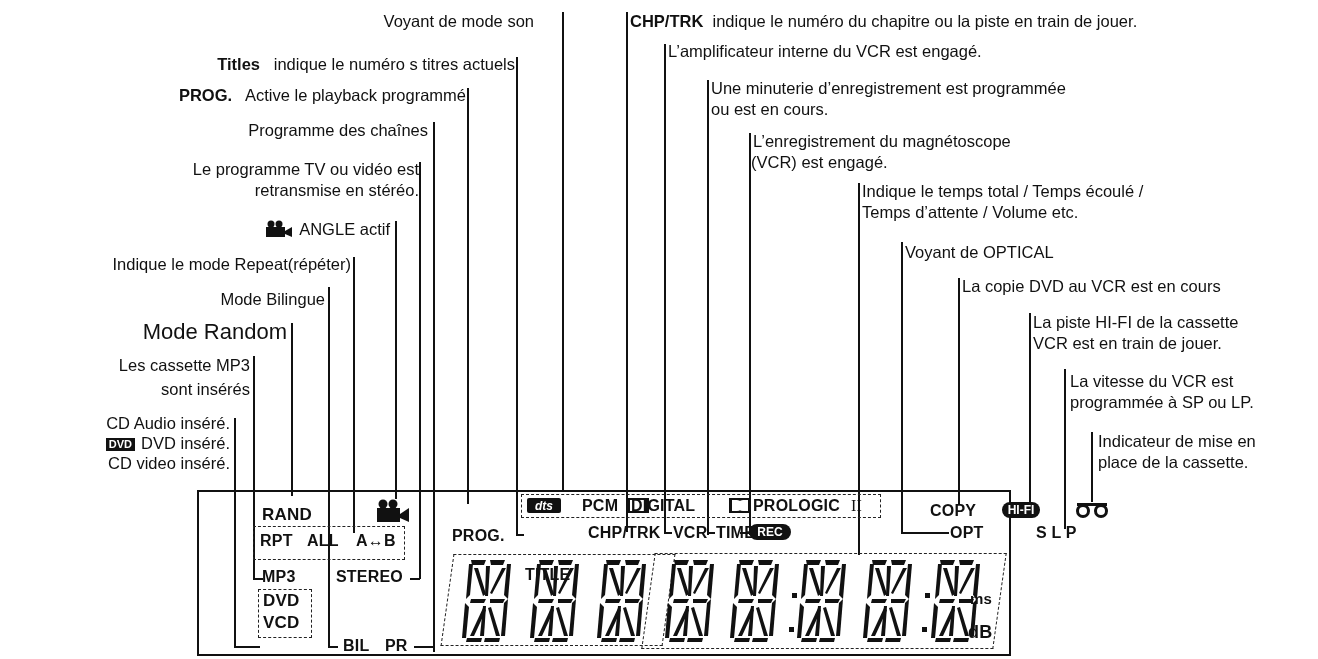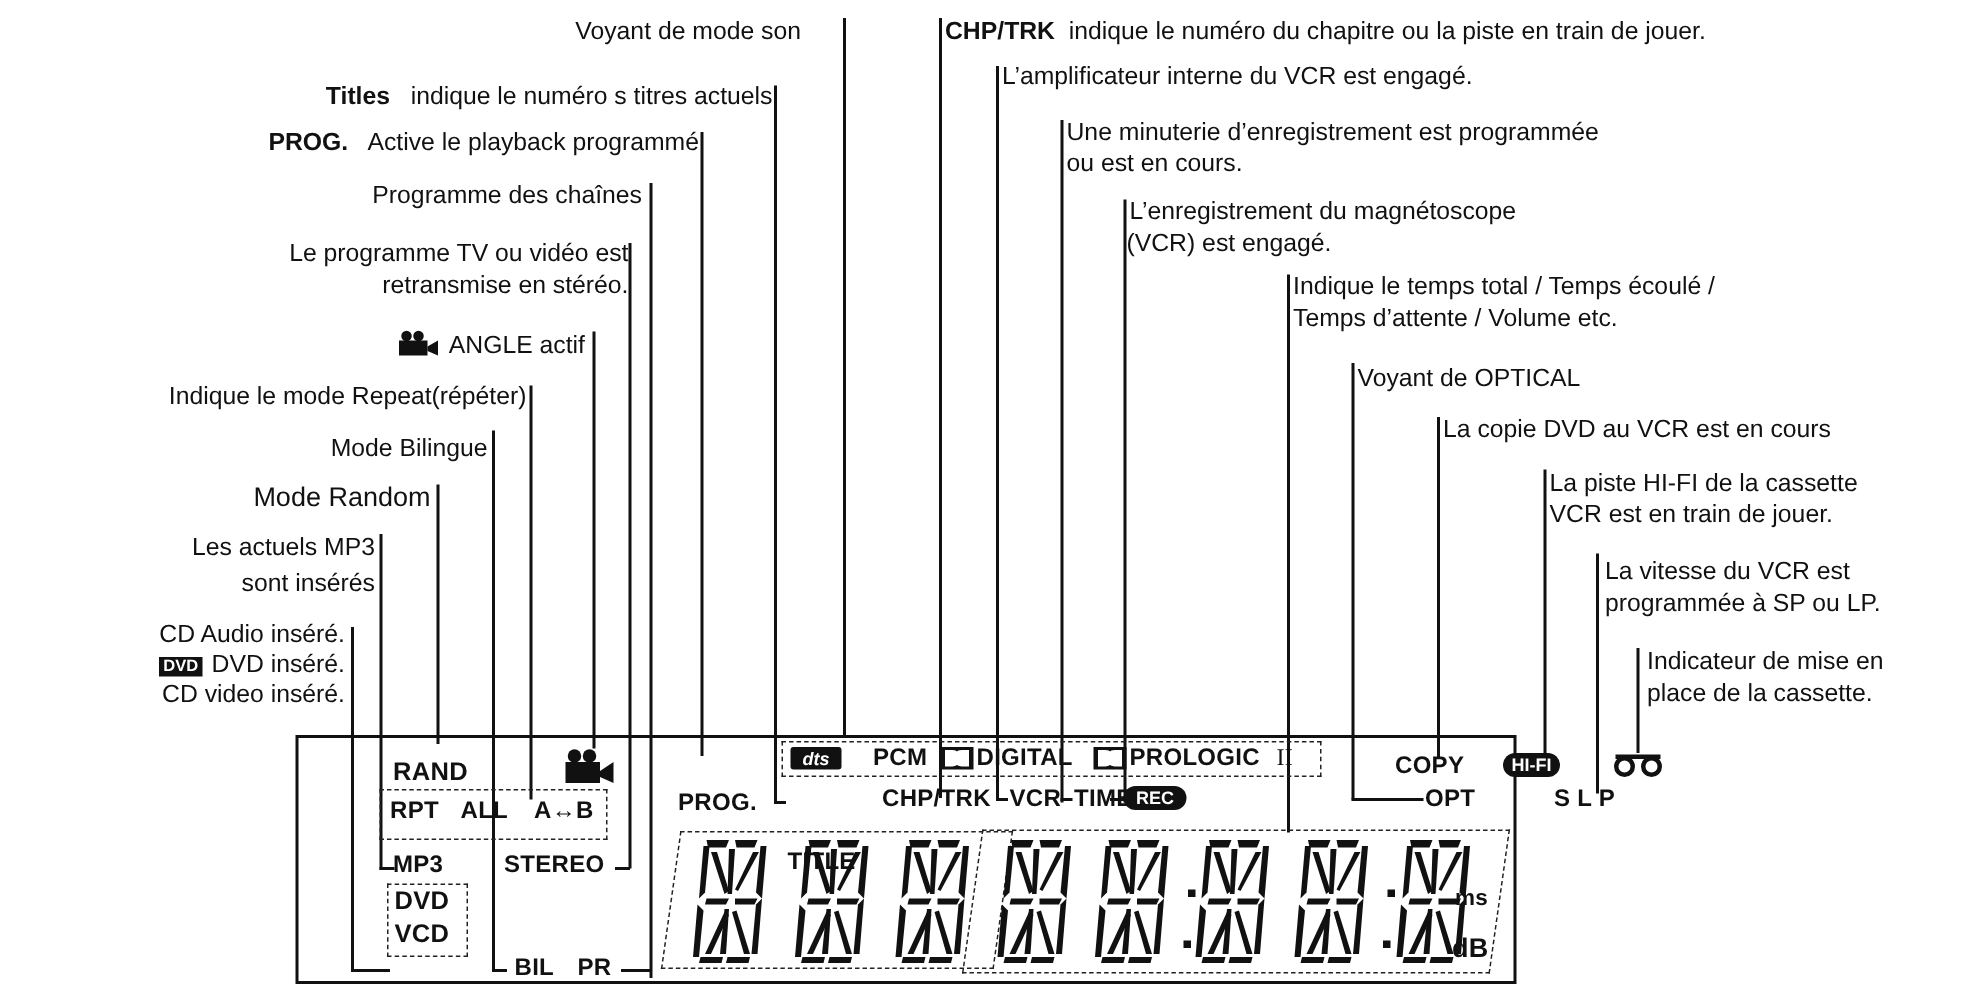--- a/index.html
+++ b/index.html
@@ -40,23 +40,23 @@
         <circle cx="14" cy="4" r="3.5" fill="#111"></circle>
         <rect x="1" y="7" width="19" height="10" fill="#111"></rect>
         <polygon points="20,11 27,7 27,17 20,14" fill="#111"></polygon>
       </svg>
   </span><span>ANGLE actif</span></div>
 
 <div class="lbl r" style="right:967px; top:255px;"><span>Indique le mode Repeat(répéter)</span></div>
 
 <div class="lbl r" style="right:993px; top:290px;"><span>Mode Bilingue</span></div>
 
-<div class="lbl r" style="right:1031px; top:322px; font-size:18px;"><span>Mode Random</span></div>
-
-<div class="lbl r" style="right:1068px; top:356px;"><span>Les actuels MP3</span></div>
+<div class="lbl r" style="right:1031px; top:322px; font-size:22px;"><span>Mode Random</span></div>
+
+<div class="lbl r" style="right:1068px; top:356px;"><span>Les cassette MP3</span></div>
 <div class="lbl r" style="right:1068px; top:380px;"><span>sont insérés</span></div>
 
 <div class="lbl r" style="right:1088px; top:414px;"><span>CD Audio inséré.</span></div>
 <div class="lbl r" style="right:1088px; top:434px;text-align:center;"><span class="inlinebadge">DVD</span><span>DVD inséré.</span></div>
 <div class="lbl r" style="right:1088px; top:454px;"><span>CD video inséré.</span></div>
 
 <div class="lbl" style="left:630px; top:12px;"><b>CHP/TRK</b>&nbsp; <span>indique le numéro du chapitre ou la piste en train de jouer.</span></div>
 <div class="lbl" style="left:668px; top:42px;"><span>L’amplificateur interne du VCR est engagé.</span></div>
 <div class="lbl" style="left:711px; top:79px;"><span>Une minuterie d’enregistrement est programmée</span></div>
 <div class="lbl" style="left:711px; top:100px;"><span>ou est en cours.</span></div>
@@ -143,21 +143,21 @@
 <div class="dash" style="left:521px; top:494px; width:358px; height:22px;"></div>
 <div class="pill" style="left:527px; top:498px; width:34px; height:15px; border-radius:2px; font-style:italic;">dts</div>
 <div class="ind" style="left:582px; top:497px;text-align:center;">PCM</div>
 <span style="position:absolute; left:627px; top:498px;">
   <svg width="22" height="15" viewBox="0 0 22 15">
       <rect x="0" y="0" width="22" height="15" fill="#111"></rect>
       <path d="M3,2 h5 a5.5,5.5 0 0 1 0,11 h-5z" fill="#fff"></path>
       <path d="M19,2 h-5 a5.5,5.5 0 0 0 0,11 h5z" fill="#fff"></path>
     </svg>
 </span>
-<div class="ind" style="left:651px; top:497px;text-align:right;">DIGITAL</div>
+<div class="ind" style="left:631px; top:497px;text-align:right;">DIGITAL</div>
 <span style="position:absolute; left:729px; top:498px;">
   <svg width="22" height="15" viewBox="0 0 22 15">
       <rect x="0" y="0" width="22" height="15" fill="#111"></rect>
       <path d="M3,2 h5 a5.5,5.5 0 0 1 0,11 h-5z" fill="#fff"></path>
       <path d="M19,2 h-5 a5.5,5.5 0 0 0 0,11 h5z" fill="#fff"></path>
     </svg>
 </span>
 <div class="ind" style="left:753px; top:497px;">PROLOGIC</div>
 <div class="ind" style="left:851px; top:497px; font-family:'Liberation Serif', serif; font-weight:normal;">II</div>
 

